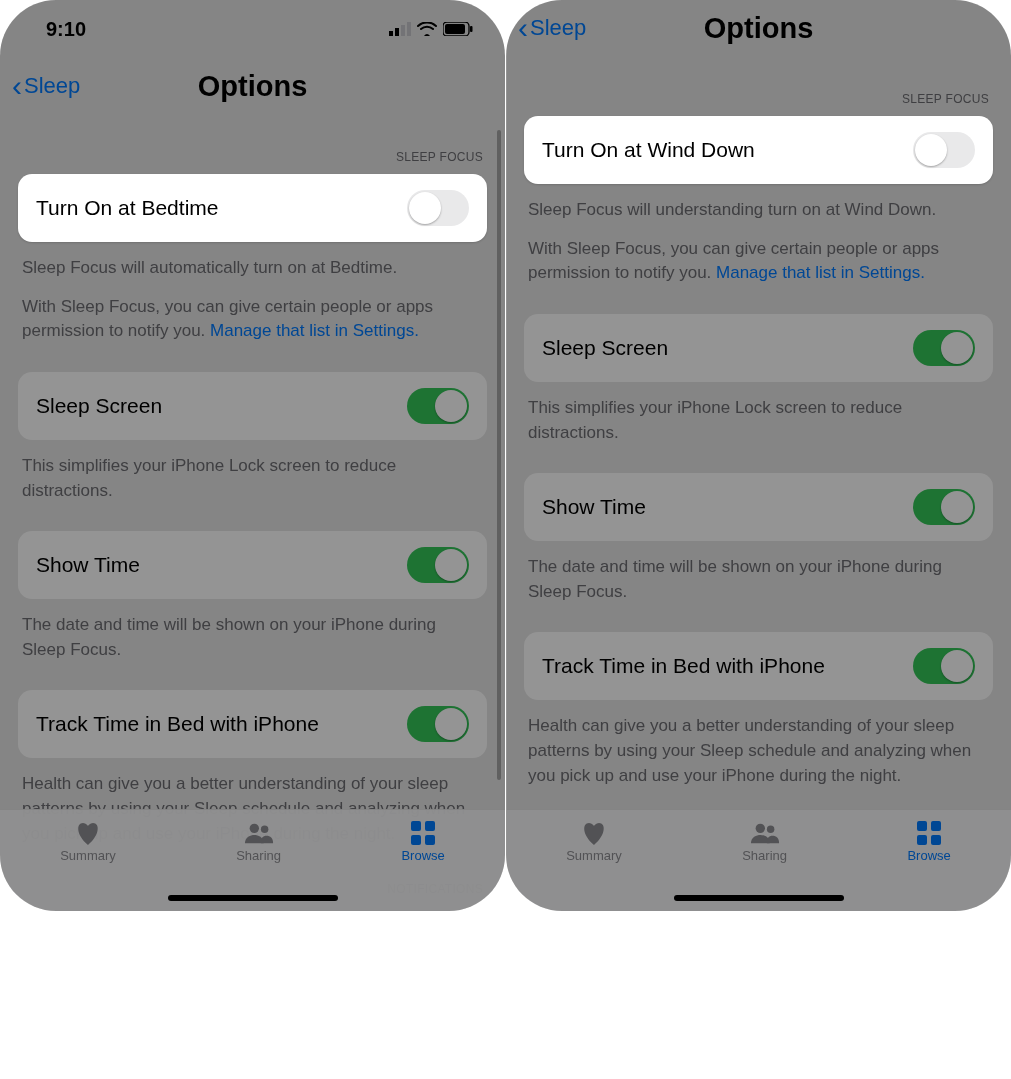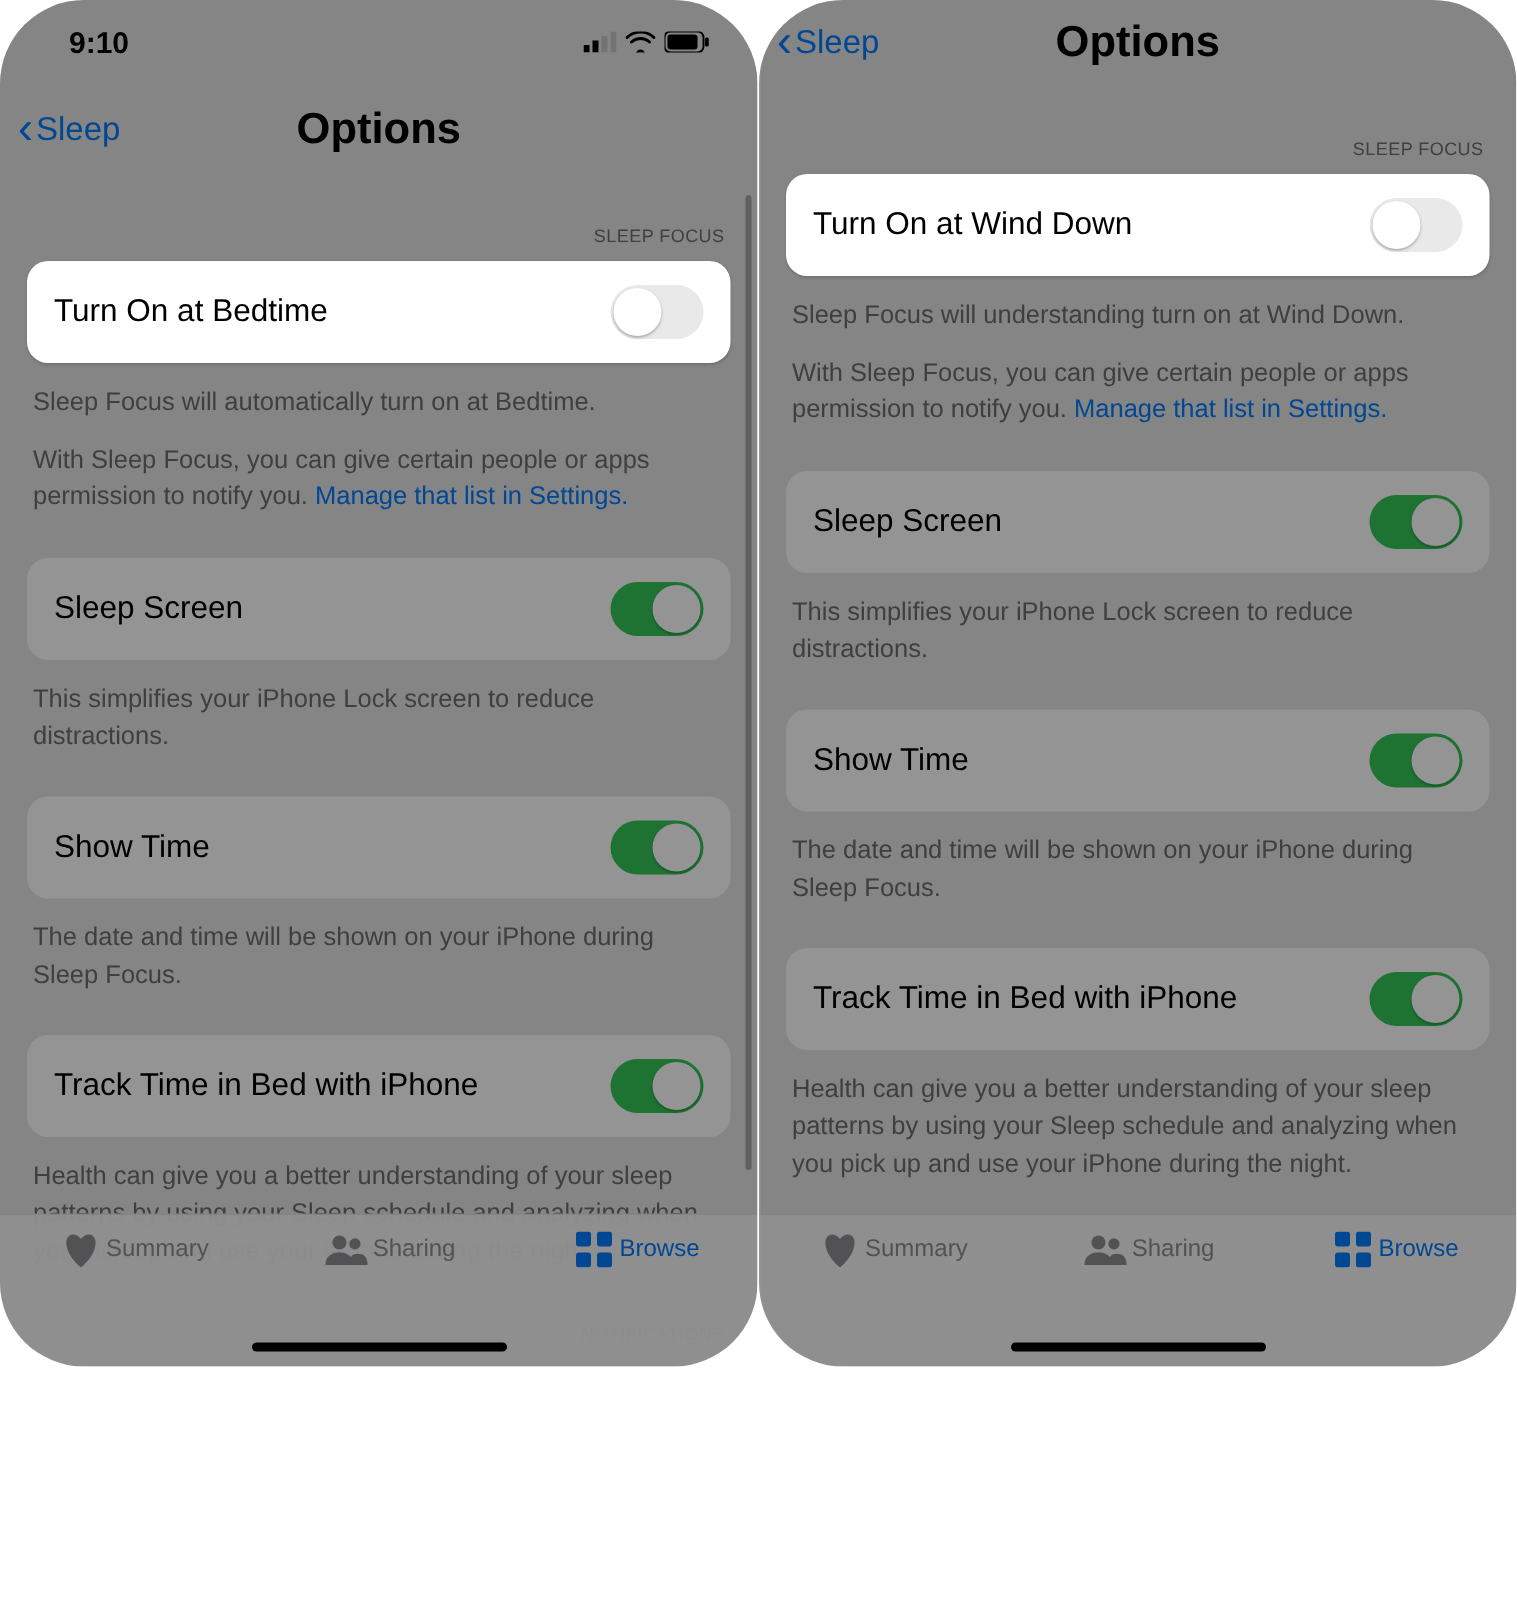--- a/index.html
+++ b/index.html
@@ -22,21 +22,21 @@
   .footnote { color: #6d6d72; font-size: 17px; line-height: 1.45; padding: 14px 4px 0; }
   .footnote a { color: #007aff; text-decoration: none; }
   .gap { height: 28px; }
   .toggle { width: 62px; height: 36px; border-radius: 20px; position: relative; flex-shrink: 0; }
   .toggle.off { background: #e9e9ea; }
   .toggle.on { background: #34c759; }
   .toggle .knob { position: absolute; width: 32px; height: 32px; background: #fff; border-radius: 50%; top: 2px; box-shadow: 0 1px 2px rgba(0,0,0,.3); }
   .toggle.off .knob { left: 2px; }
   .toggle.on .knob { left: 28px; }
   .tabbar { position: absolute; left: 0; right: 0; bottom: 0; height: 102px; background: rgba(247,247,248,0.97); border-top: 1px solid rgba(0,0,0,0.08); display: flex; justify-content: space-around; align-items: flex-start; padding-top: 10px; }
-  .tab { display: flex; align-items: center; color: #8e8e93; font-size: 16px; gap: 2px; }
+  .tab { display: flex; flex-direction: column; align-items: center; color: #8e8e93; font-size: 13px; gap: 2px; }
   .tab.active { color: #007aff; }
   .tab-icon { width: 30px; height: 26px; display: flex; align-items: center; justify-content: center; }
   .home-indicator { position: absolute; bottom: 10px; left: 50%; transform: translateX(-50%); width: 170px; height: 6px; background: #000; border-radius: 4px; }
   .scrollbar { position: absolute; right: 4px; top: 130px; width: 4px; height: 650px; background: rgba(0,0,0,.28); border-radius: 3px; z-index: 20; }
 </style>
 </head>
 <body>
 
 <div class="stage">
 

